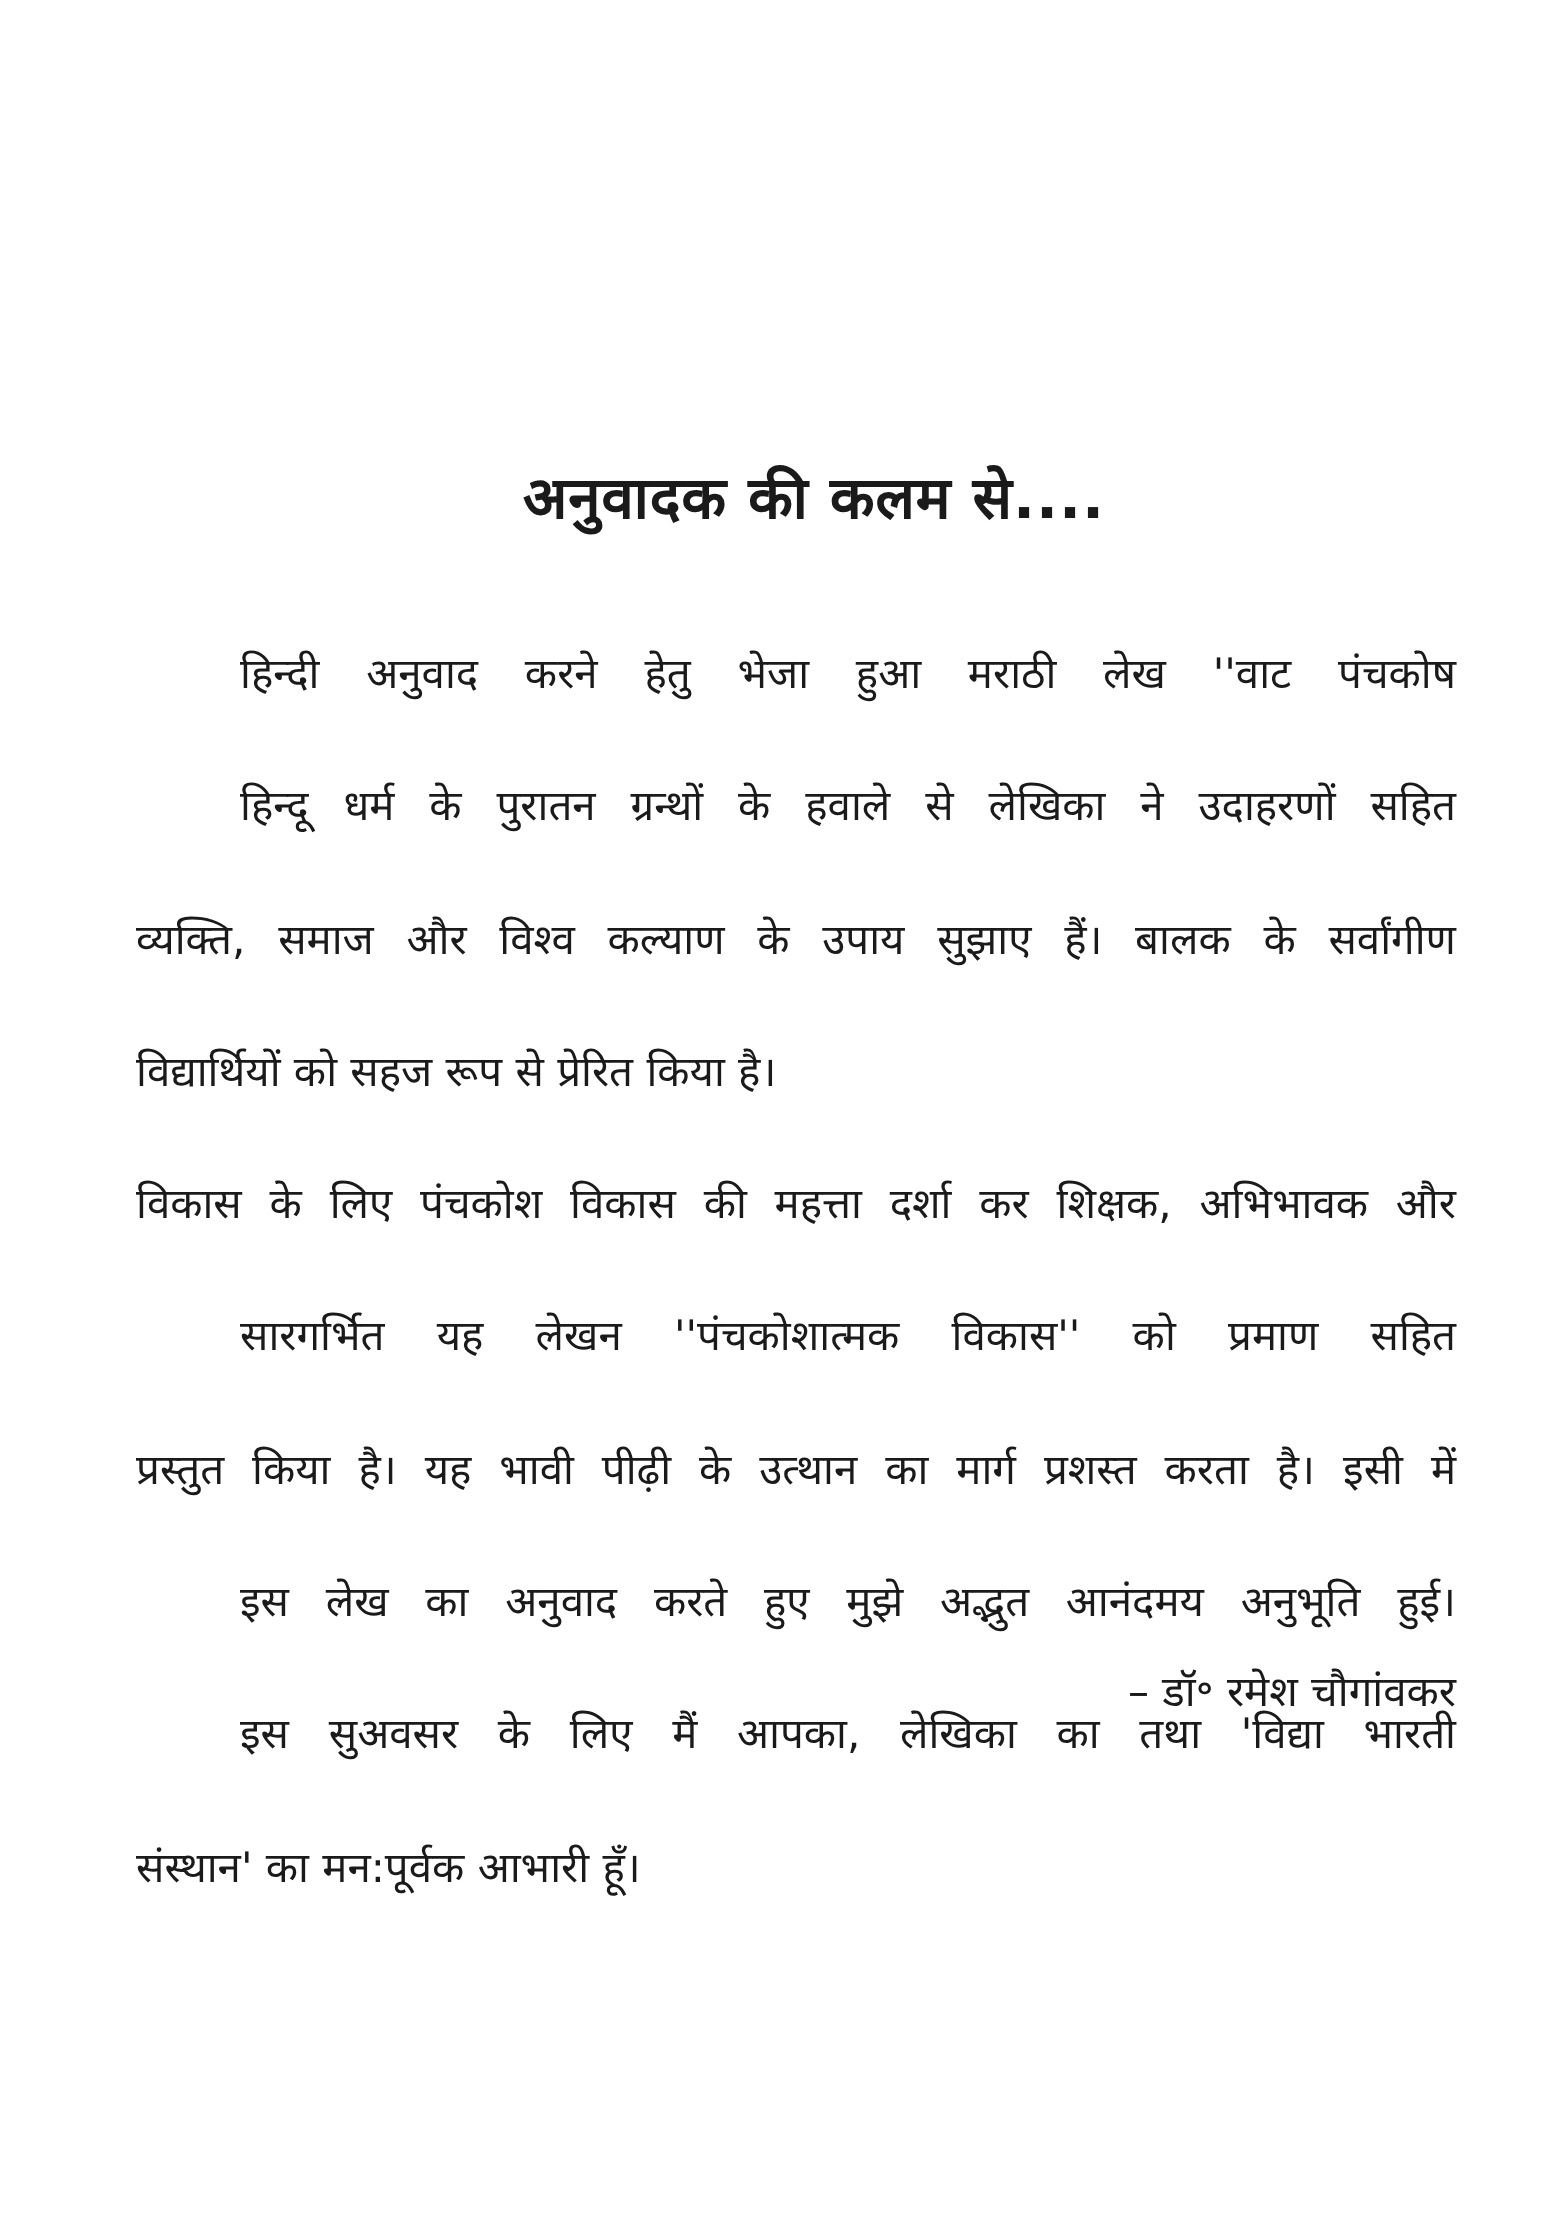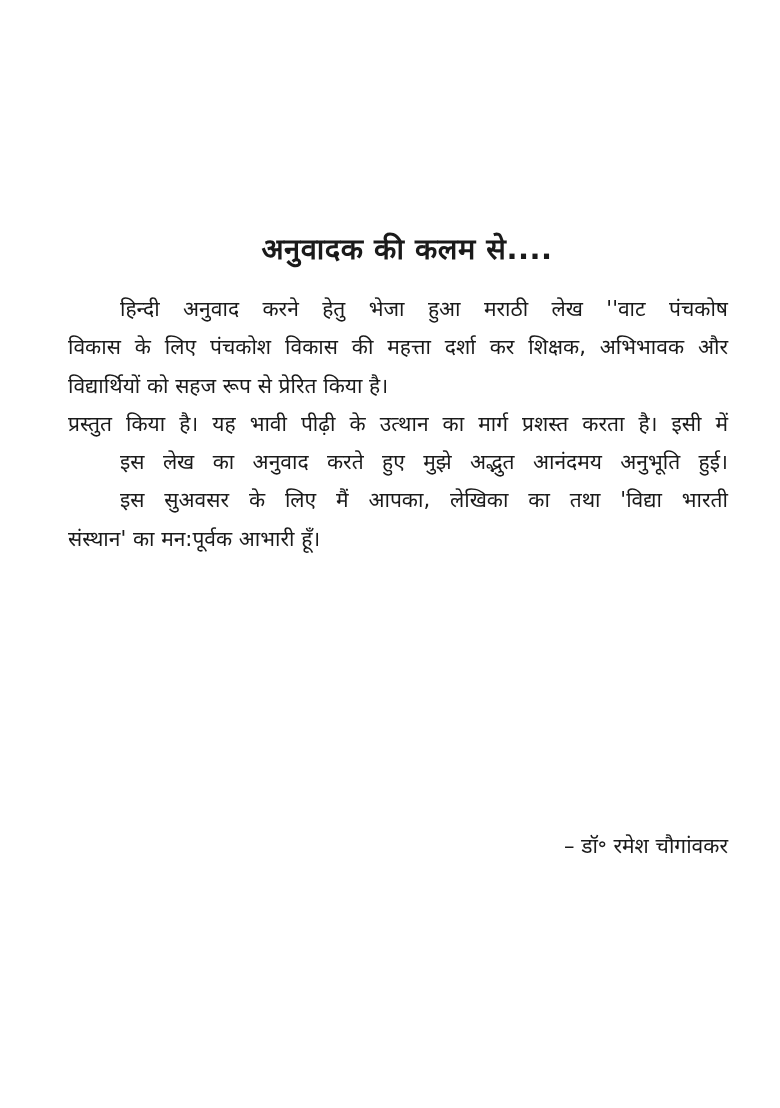--- a/index.html
+++ b/index.html
@@ -2,40 +2,43 @@
 <html><head>
 <meta charset="utf-8">
 <style>
   html, body { margin: 0; padding: 0; background: #ffffff; }
   body { width: 780px; height: 1108px; position: relative; overflow: hidden;
          font-family: "DejaVu Sans", "Liberation Sans", sans-serif; color: #1a1a1a; }
   .title { position: absolute; top: 228px; left: 17px; width: 780px; text-align: center;
            font-size: 29px; font-weight: bold; letter-spacing: 0.5px; }
   .body { position: absolute; top: 290px; left: 68px; width: 660px; }
   .line { height: 38.3px; line-height: 38.3px; font-size: 21px; white-space: nowrap;
-          text-align: justify; text-align-last: justify; }
+          text-align: justify; text-align-last: justify; margin-top: 28px; }
   .line.indent { padding-left: 52px; }
   .line.last { text-align-last: left; }
   .sign { position: absolute; top: 827px; right: 52px; font-size: 21px; line-height: 38px; white-space: nowrap; }
 </style>
 </head>
 <body>
 
 <div>
   <div class="title">अनुवादक की कलम से....</div>
 
   <div class="body">
     <div>
       <div class="line indent">हिन्दी अनुवाद करने हेतु भेजा हुआ मराठी लेख ''वाट पंचकोष</div>
     </div>
     <div>
+      <div class="line indent">हिन्दू धर्म के पुरातन ग्रन्थों के हवाले से लेखिका ने उदाहरणों सहित</div>
+      <div class="line">व्यक्ति, समाज और विश्व कल्याण के उपाय सुझाए हैं। बालक के सर्वांगीण</div>
+      <div class="line last">विद्यार्थियों को सहज रूप से प्रेरित किया है।</div>
       <div class="line">विकास के लिए पंचकोश विकास की महत्ता दर्शा कर शिक्षक, अभिभावक और</div>
-      <div class="line last">विद्यार्थियों को सहज रूप से प्रेरित किया है।</div>
     </div>
     <div>
+      <div class="line indent">सारगर्भित यह लेखन ''पंचकोशात्मक विकास'' को प्रमाण सहित</div>
       <div class="line">प्रस्तुत किया है। यह भावी पीढ़ी के उत्थान का मार्ग प्रशस्त करता है। इसी में</div>
     </div>
     <div>
       <div class="line indent">इस लेख का अनुवाद करते हुए मुझे अद्भुत आनंदमय अनुभूति हुई।</div>
     </div>
     <div>
       <div class="line indent">इस सुअवसर के लिए मैं आपका, लेखिका का तथा 'विद्या भारती</div>
       <div class="line last">संस्थान' का मन:पूर्वक आभारी हूँ।</div>
     </div>
   </div>

